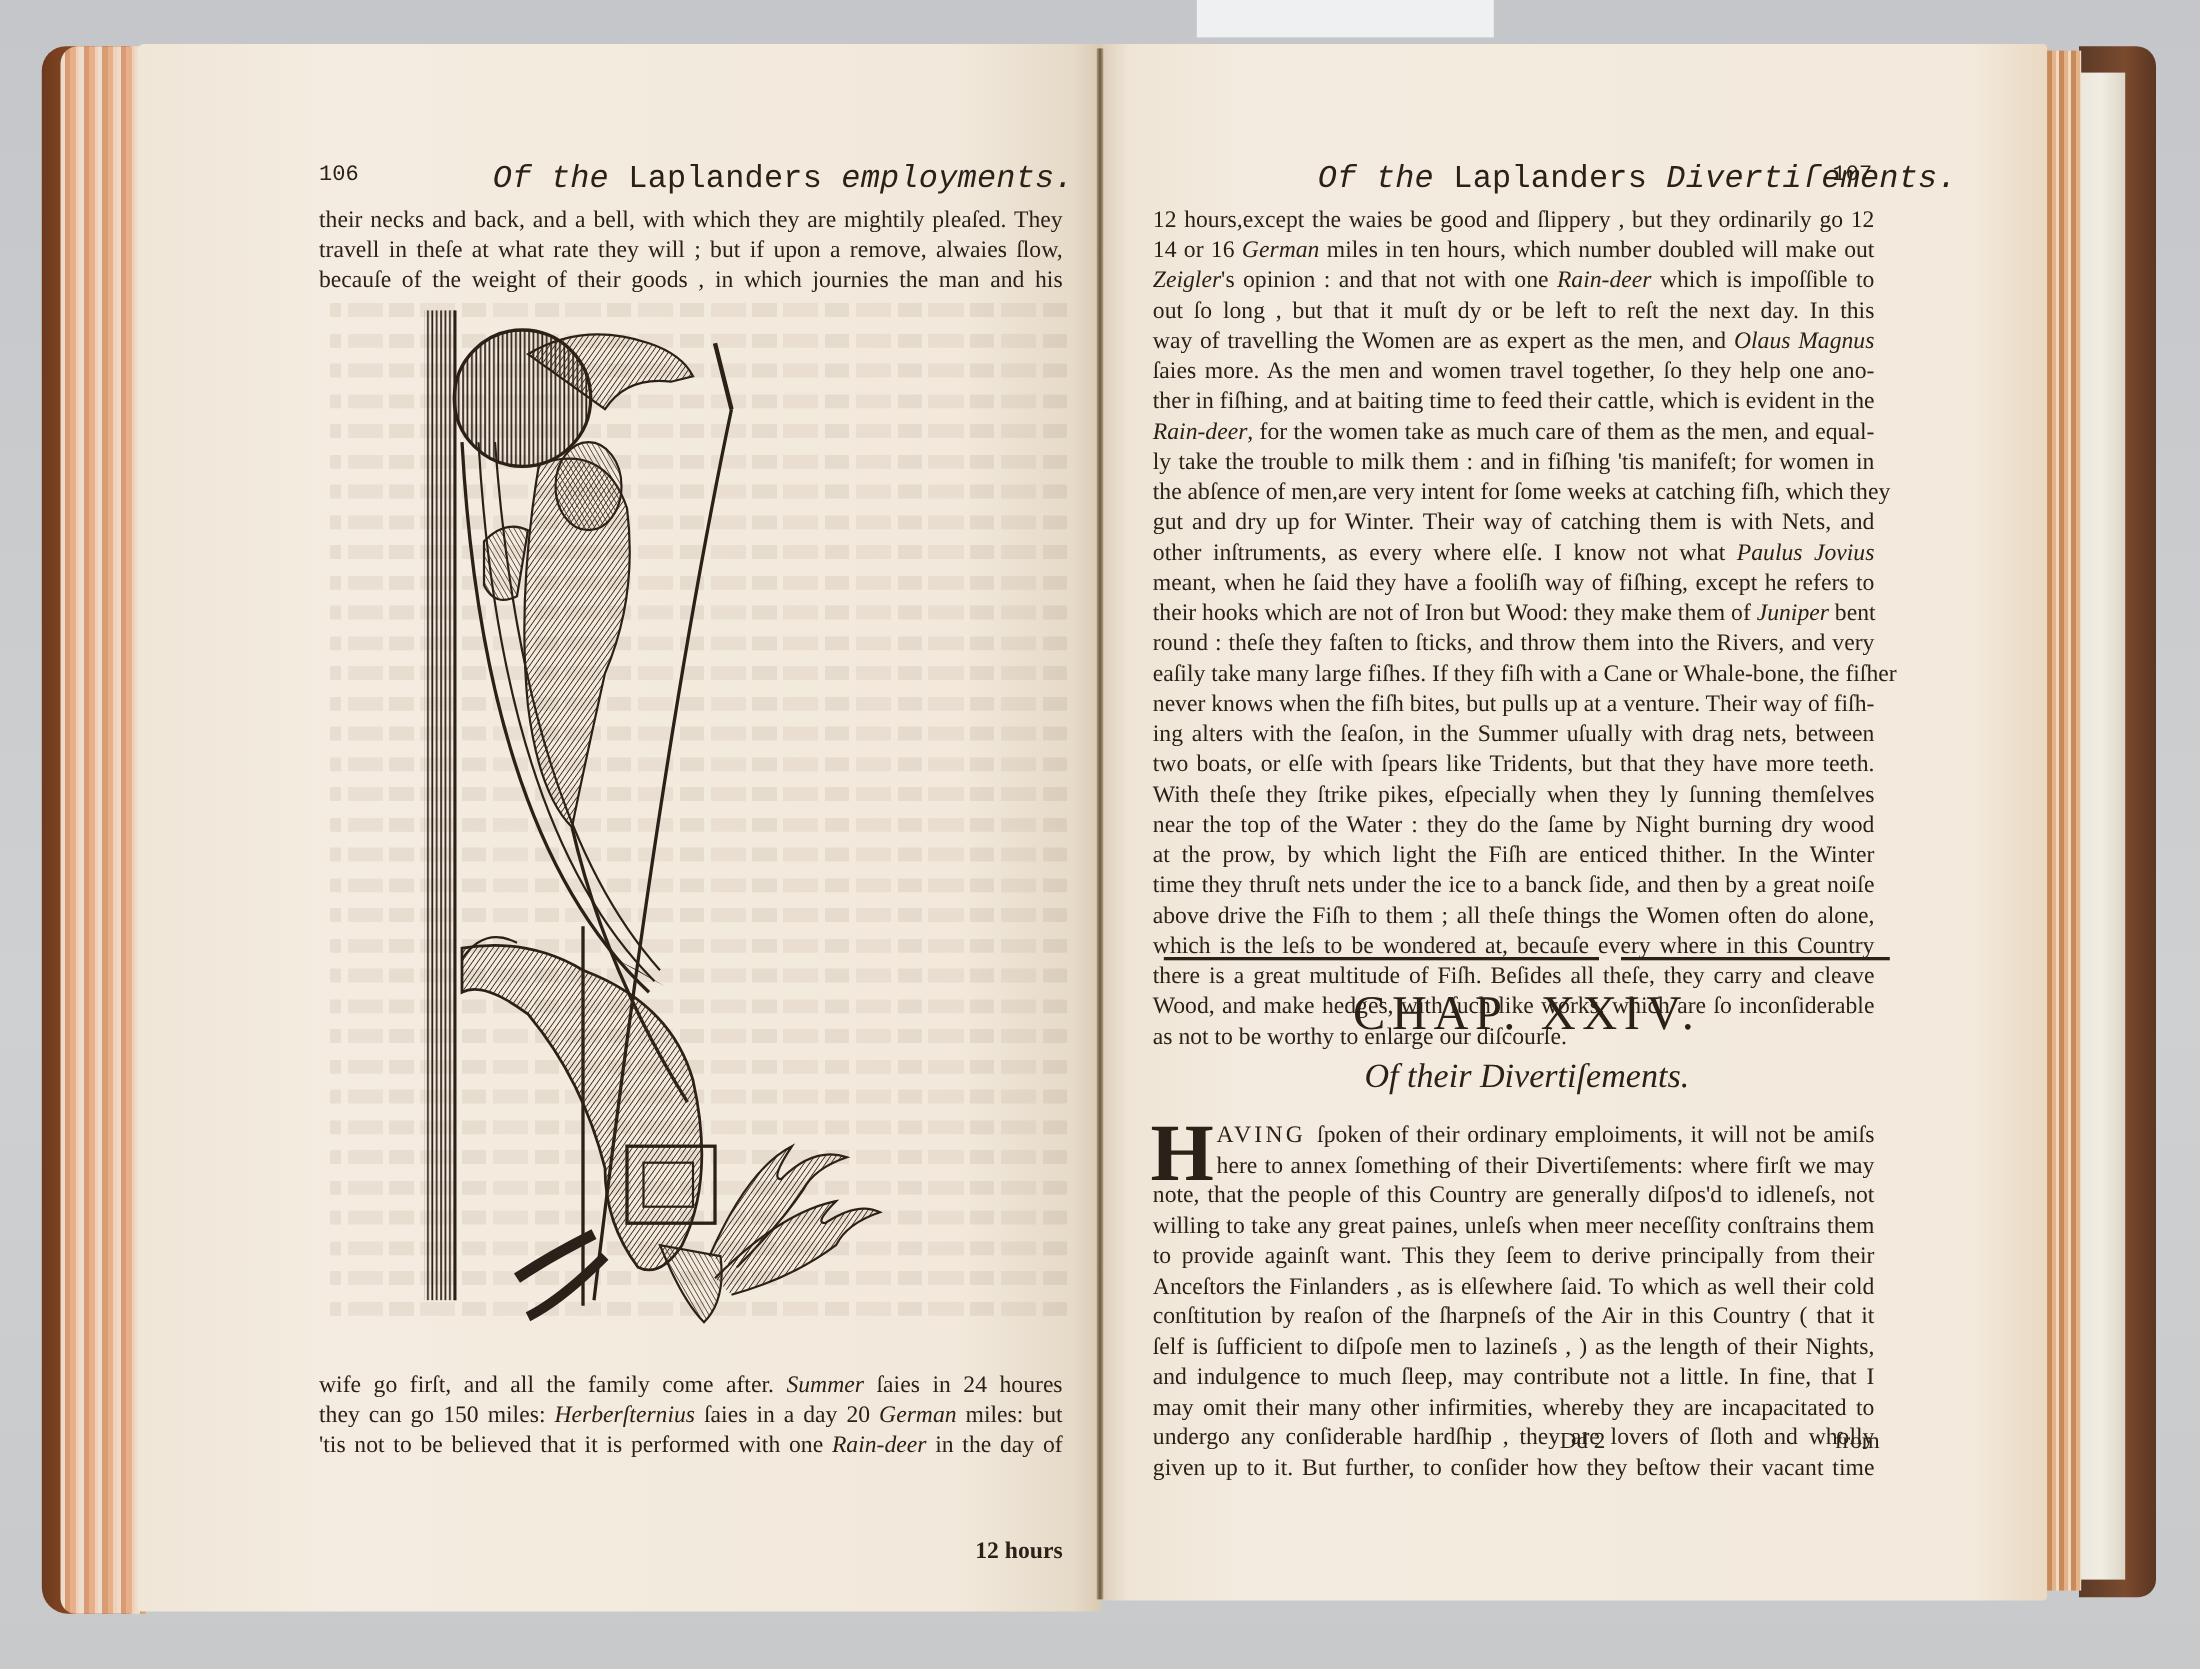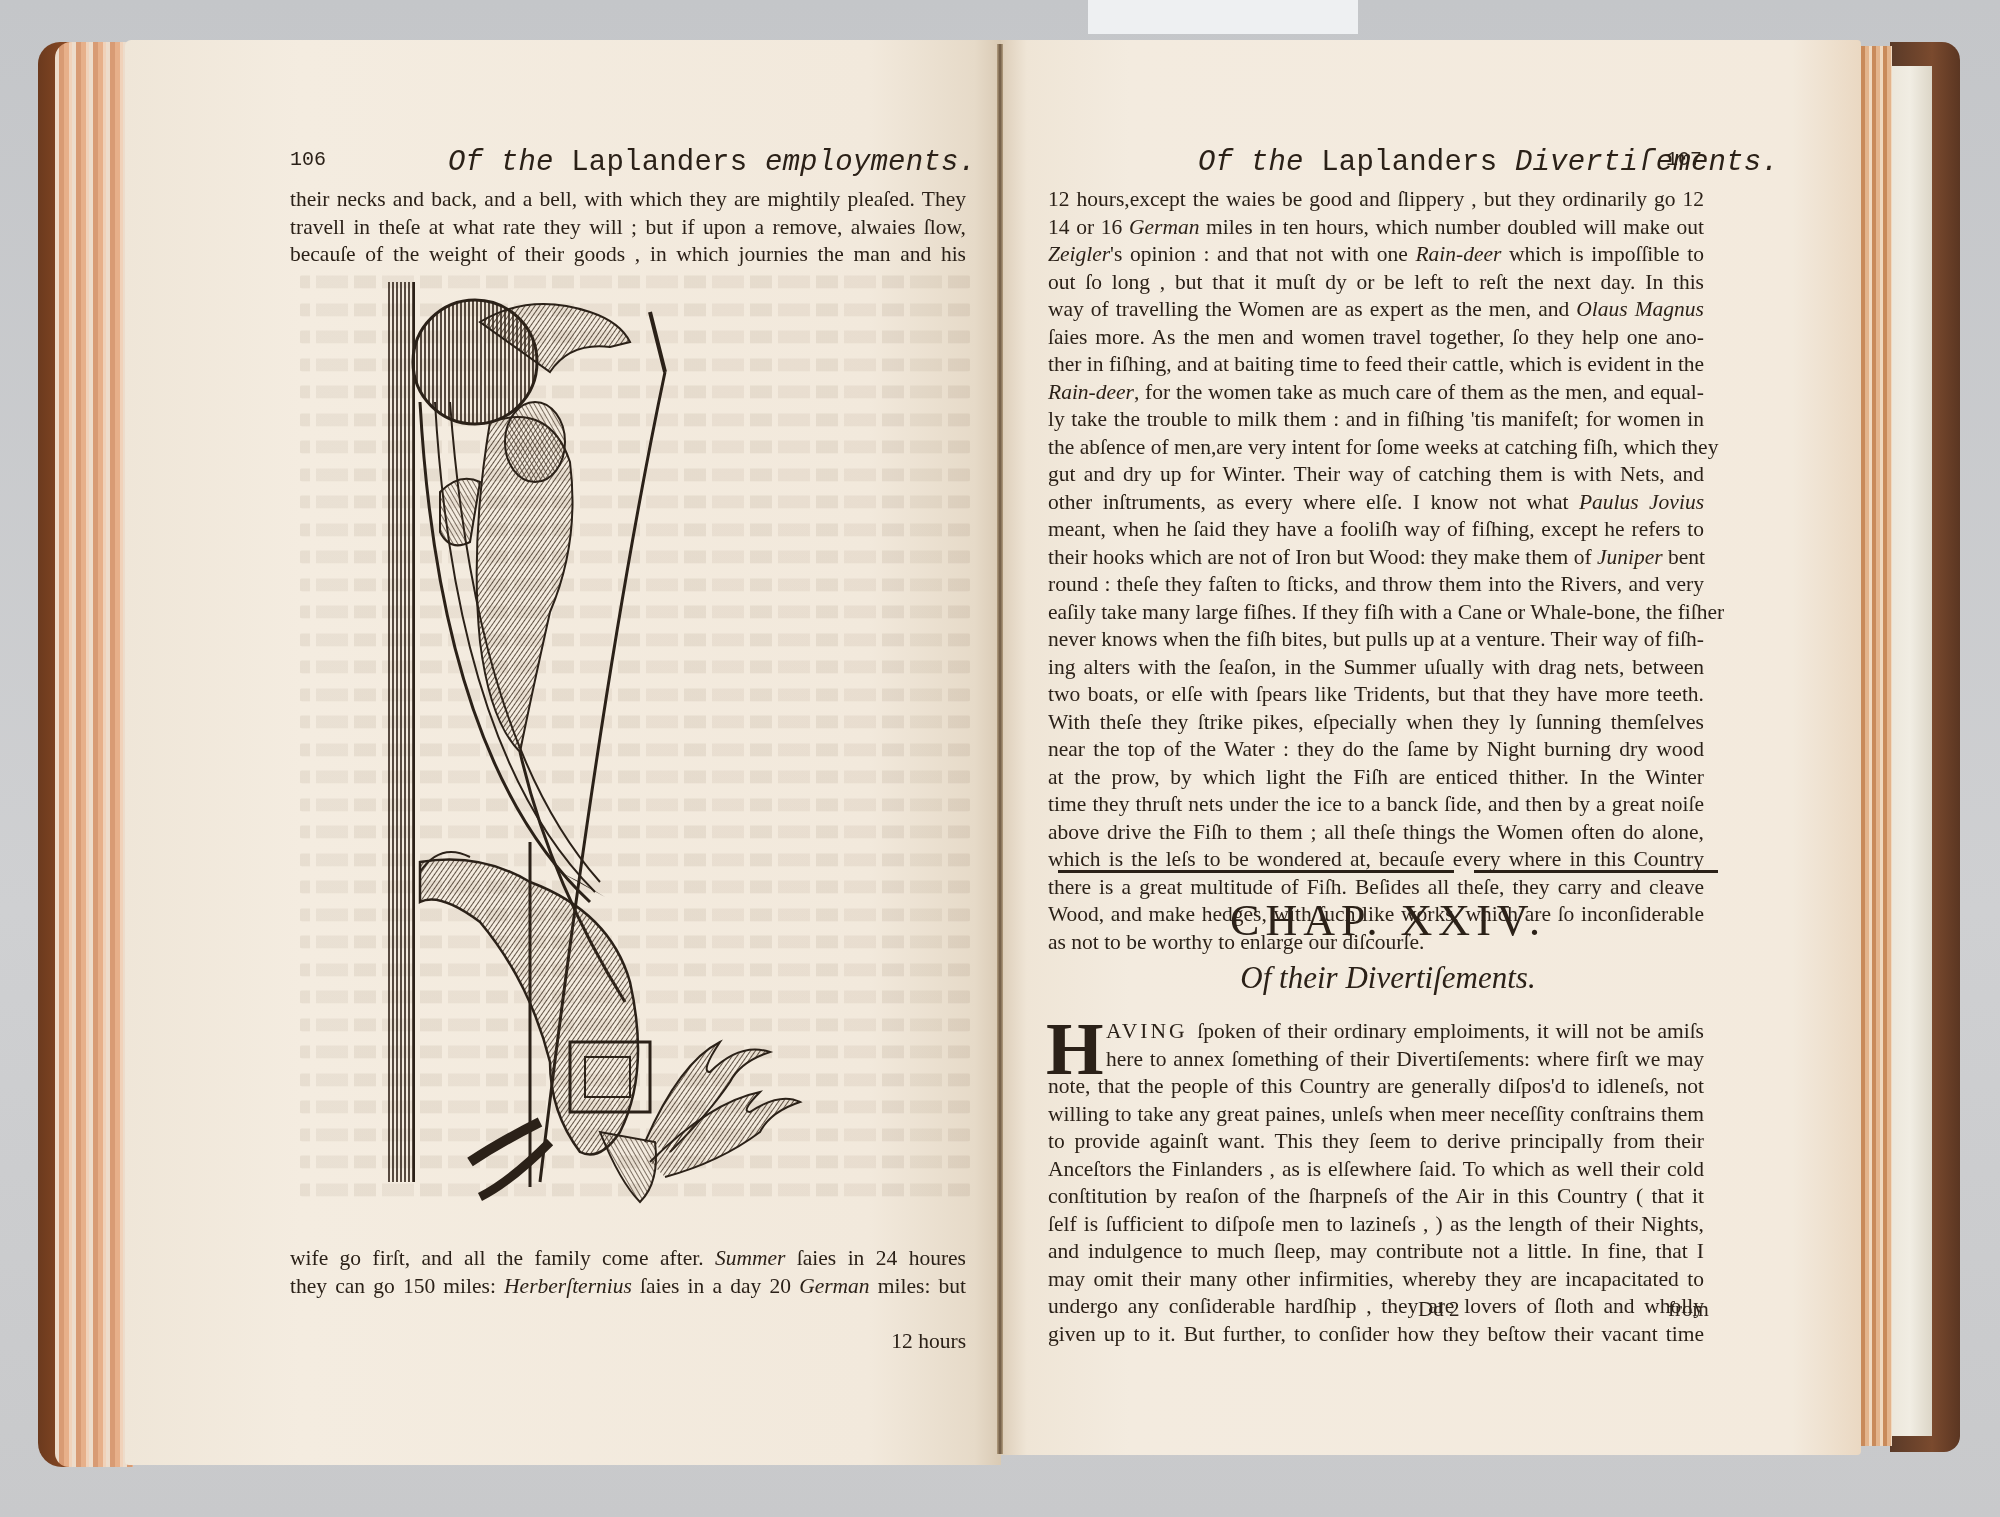--- a/index.html
+++ b/index.html
@@ -146,22 +146,23 @@
 
   <path d="M220 850 Q240 900 260 920 Q280 900 275 860 Z" fill="url(#hatch2)" stroke="#2b2118" stroke-width="2"></path>
 
   <path d="M265 860 Q300 780 340 760 Q320 790 330 790 Q360 760 390 770 Q360 780 350 800 Q330 830 290 870" fill="url(#hatch)" stroke="#2b2118" stroke-width="2"></path>
   <path d="M270 880 Q330 820 380 810 Q360 830 370 830 Q400 810 420 820 Q390 830 380 850 Q340 880 285 895" fill="url(#hatch)" stroke="#2b2118" stroke-width="2"></path>
 </svg>
 
 <div class="text" style="left:290px;top:1245px;width:676px;" id="left-bottom">
     <span class="line"><span>wife go firſt, and all the family come after. </span><i>Summer</i><span> ſaies in 24 houres</span></span>
     <span class="line"><span>they can go 150 miles: </span><i>Herberſternius</i><span> ſaies in a day 20 </span><i>German</i><span> miles: but</span></span>
-  </div>
-<div class="text" style="left:290px;top:1328px;width:676px;">
+    <span class="line"><span>'tis not to be believed that it is performed with one </span><i>Rain-deer</i><span> in the day of</span></span>
+  </div>
+<div class="text" style="left:290px;top:1396px;width:676px;font-weight:bold;">
   <span class="line right">12 hours</span>
 </div>
 
 <div class="page page-right"></div>
 <div class="gutter"></div>
 
 <div class="rhead" style="left:1198px;top:146px;">
   <i>Of the</i>
   <span>Laplanders</span>
   <i>Divertiſements.</i>

